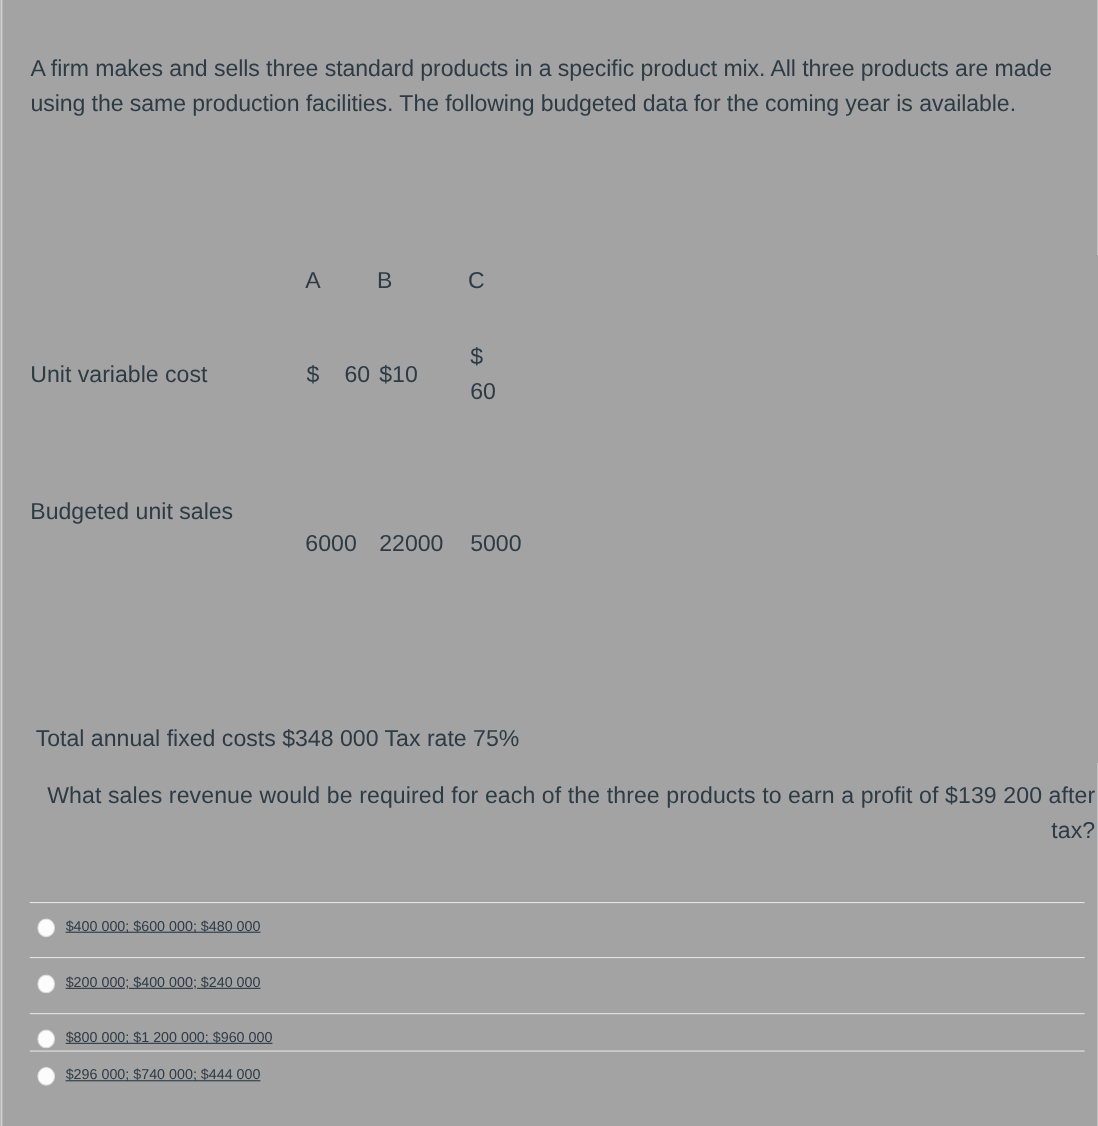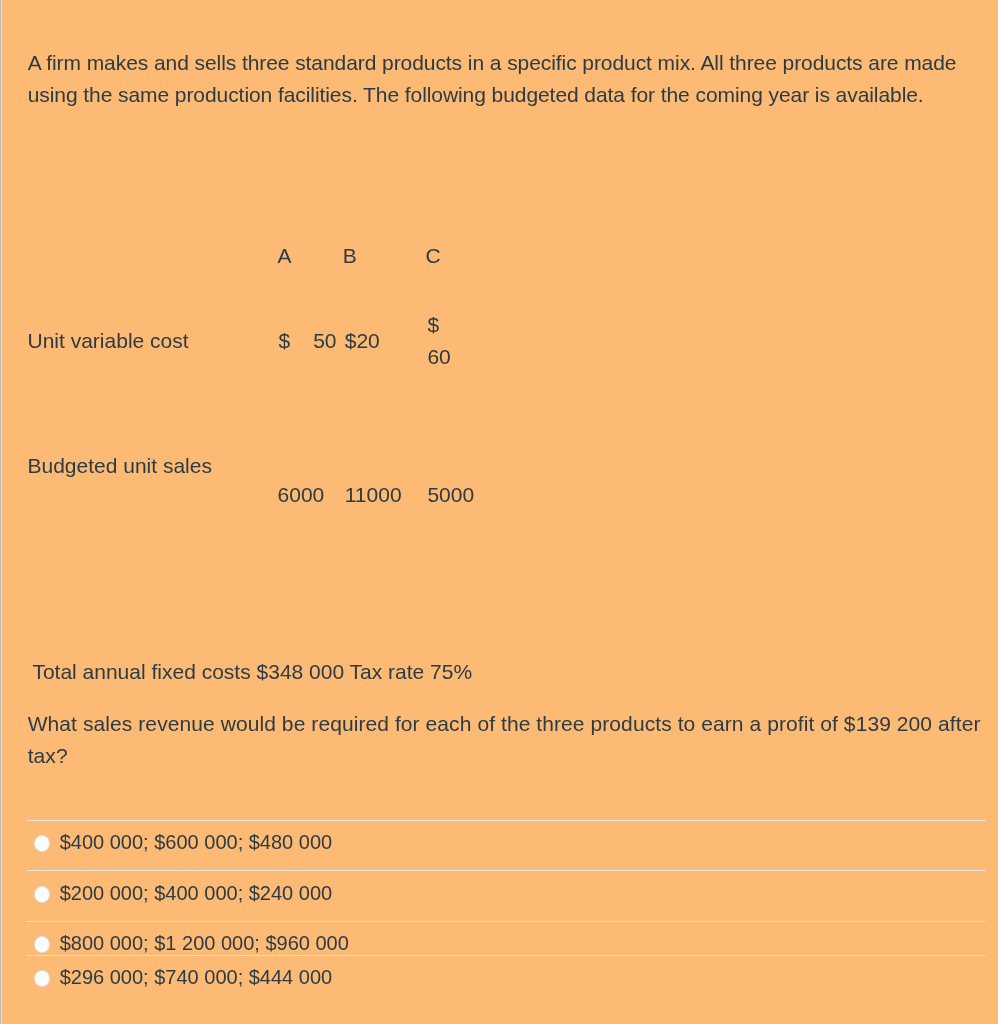--- a/index.html
+++ b/index.html
@@ -1,17 +1,17 @@
 <!DOCTYPE html>
 <html><head>
 <meta charset="utf-8">
 <style>
   html,body{margin:0;padding:0;background:#ffffff;}
   body{font-family:"Liberation Sans",sans-serif;color:#2D3B45;}
-  .page{position:relative;width:998px;height:1024px;box-sizing:border-box;overflow:hidden;background:#fdba74;}
+  .page{position:relative;width:998px;height:1024px;box-sizing:border-box;overflow:hidden;background:#a3a3a3;}
   .edge{position:absolute;left:0;top:0;width:2px;height:1024px;background:linear-gradient(to right,#b9b9b9 0,#b9b9b9 55%,#ffffff 92%,#ffffff 100%);}
   .para{font-size:21px;line-height:32px;}
   .intro{position:absolute;left:27.7px;top:46.82px;width:962px;letter-spacing:-0.073px;}
   .tbl{position:absolute;left:27.5px;top:240.27px;border-collapse:collapse;table-layout:fixed;width:426px;font-size:21px;line-height:32px;}
   .tbl td{padding:0;vertical-align:top;white-space:nowrap;}
   .c1{width:249.5px;}
   .c2{width:67px;}
   .c3{width:82.5px;}
   .tbl td.c4{width:26px;white-space:normal;}
   .money{display:flex;justify-content:space-between;padding:0 8.2px 0 1px;}
@@ -21,26 +21,26 @@
   .rh1 .c1{padding-top:34.67px;}
   .rh1 .c2,.rh1 .c3{padding-top:34.67px;}
   .rh1 .c4{padding-top:18.12px;}
   .rh1b{height:100.8px;}
   .rh1b .c1,.rh1b .c2,.rh1b .c3{padding-top:34.27px;}
   .rh1b .c4{padding-top:18.57px;}
   .rh2{height:119.12px;}
   .rh2 .c1{padding-top:58.57px;}
   .rh2 .c2,.rh2 .c3,.rh2 .c4{padding-top:87.12px;}
   .totalline{position:absolute;left:32.4px;top:655.62px;white-space:nowrap;}
-  .prompt{position:absolute;left:27.7px;top:708.22px;width:968px;letter-spacing:0.082px;}
+  .prompt{position:absolute;left:27.7px;top:708.22px;width:968px;letter-spacing:0.082px;text-align:right;}
   .answers{position:absolute;left:27px;top:819.9px;width:959px;}
   .ans{position:absolute;left:0;width:959px;height:50.4px;}
   .ans-sep{position:absolute;left:0;top:0;width:959px;height:1px;background:#e3e4e6;}
   .radio{appearance:none;-webkit-appearance:none;margin:0;position:absolute;width:16.6px;height:17px;border-radius:50%;border:1px solid #dcdde0;background:#fcfcfc;box-sizing:border-box;}
-  .ans-text{position:absolute;font-size:20px;line-height:20px;white-space:nowrap;}
+  .ans-text{position:absolute;font-size:13px;line-height:20px;white-space:nowrap;text-decoration:underline;}
   .a1{top:0px;} .a2{top:50.4px;} .a3{top:100.7px;} .a4{top:135px;}
   .ans .radio{left:6.9px;top:15.6px;}
   .ans .ans-text{left:32.7px;top:12.6px;}
 </style>
 </head>
 <body>
 
 <div class="page">
   <div class="edge"></div>
 
@@ -52,30 +52,30 @@
       <td class="c1"></td>
       <td class="c2">A</td>
       <td class="c3">B</td>
       <td class="c4">C</td>
     </tr>
     <tr class="rh1b">
       <td class="c1">Unit variable cost</td>
       <td class="c2">
             <span class="money">
               <span>$</span>
-              <span>50</span>
+              <span>60</span>
             </span>
           </td>
-      <td class="c3">$20</td>
+      <td class="c3">$10</td>
       <td class="c4">$ 60</td>
     </tr>
     <tr class="rh2">
       <td class="c1">Budgeted unit sales</td>
       <td class="c2">6000</td>
-      <td class="c3">11000</td>
+      <td class="c3">22000</td>
       <td class="c4">5000</td>
     </tr>
     </tbody>
   </table>
 
   <div class="para totalline">Total annual fixed costs $348 000 Tax rate 75%</div>
   <div class="para prompt">What sales revenue would be required for each of the three products to earn a profit of $139 200 after tax?</div>
 
   <div class="answers">
     <div class="ans a1">

